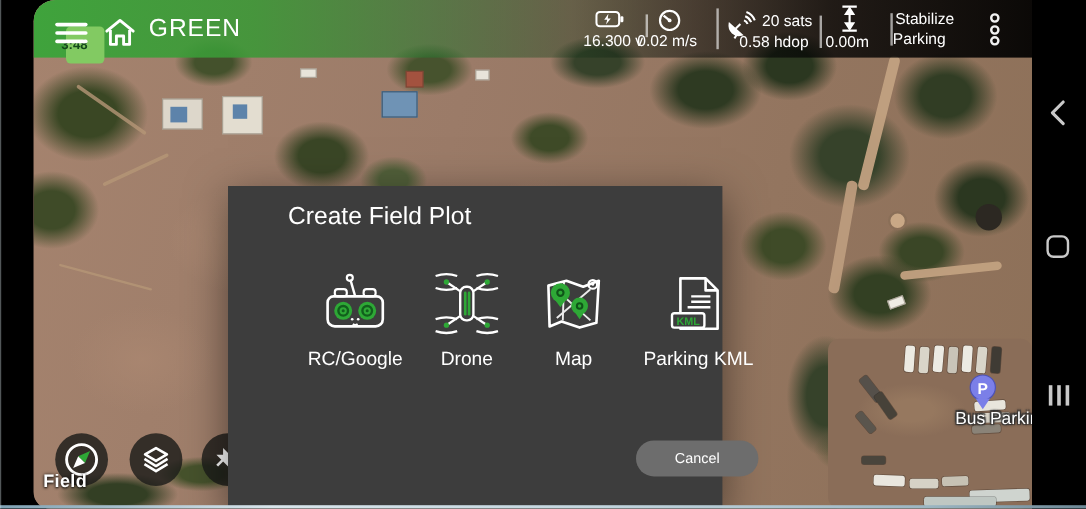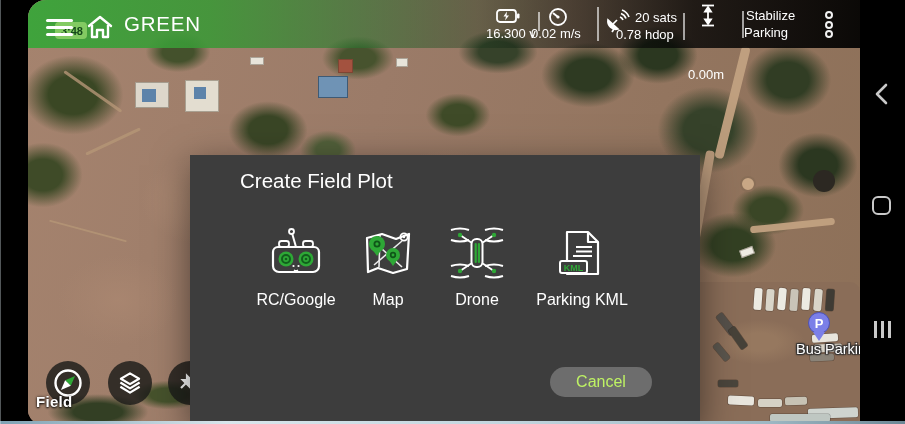--- a/index.html
+++ b/index.html
@@ -51,38 +51,38 @@
   .google{position:absolute;left:8px;top:393px;z-index:6;color:#fff;font-size:15px;font-weight:600;letter-spacing:.3px;
        text-shadow:0 1px 2px rgba(0,0,0,.9),0 0 3px rgba(0,0,0,.7);}
   
   .mapbtn{position:absolute;width:44px;height:44px;border-radius:50%;background:rgba(28,28,26,.82);z-index:5;
        display:flex;align-items:center;justify-content:center;}
   
   .header{position:absolute;left:0;top:0;width:100%;height:48px;z-index:25;
     background:linear-gradient(90deg,#3fa33c 0%,rgba(58,152,54,.88) 22%,rgba(44,116,48,.6) 40%,rgba(22,54,26,.38) 54%,rgba(10,14,10,.55) 66%,rgba(4,4,4,.8) 80%,rgba(0,0,0,.92) 100%);}
   .burger{position:absolute;left:18px;top:19px;width:27px;z-index:2;cursor:pointer;}
   .burger span{display:block;width:27px;height:3px;background:#fff;border-radius:2px;margin-bottom:4px;}
-  .tbadge{position:absolute;left:27px;top:22px;width:32px;height:17px;background:#82ca62;border-radius:4px;z-index:1;
-    color:#15491b;font-size:11px;font-weight:bold;display:flex;align-items:center;justify-content:flex-end;padding-right:4px;}
+  .tbadge{position:absolute;left:27px;top:22px;width:32px;height:31px;background:#82ca62;border-radius:4px;z-index:1;
+    color:#15491b;font-size:11px;font-weight:bold;display:flex;align-items:center;justify-content:flex-end;padding-right:14px;}
   .home-ic{position:absolute;left:58px;top:14px;z-index:2;}
   .app-title{position:absolute;left:96px;top:0;height:48px;display:flex;align-items:center;color:#fff;font-size:20.5px;font-weight:500;letter-spacing:.8px;}
   .st{position:absolute;color:#fff;font-size:13px;white-space:nowrap;}
   .stc{text-align:left;}
   .sdiv{position:absolute;width:1.5px;background:rgba(255,255,255,.6);}
   .dots{position:absolute;left:797px;top:11px;display:flex;flex-direction:column;gap:1.5px;cursor:pointer;}
   .dots i{width:8px;height:8px;border:2.6px solid #f1f1f1;border-radius:50%;}
   
-  .dialog{position:absolute;left:162px;top:155px;width:510px;height:269px;background:#3d3d3d;z-index:30;box-shadow:0 10px 34px rgba(0,0,0,.5);}
+  .dialog{position:absolute;left:162px;top:155px;width:412px;height:269px;background:#3d3d3d;z-index:30;box-shadow:0 10px 34px rgba(0,0,0,.5);}
   .dlg-title{position:absolute;left:50px;top:14px;color:#fff;font-size:20.5px;font-weight:500;}
   .opts{position:absolute;left:58px;top:70px;display:flex;}
   .opt{display:flex;flex-direction:column;align-items:center;cursor:pointer;}
   .opt .ic{width:56px;height:56px;}
   .opt .lbl{margin-top:10px;color:#fff;font-size:16px;white-space:nowrap;}
-  .cancel{position:absolute;left:360px;top:212px;width:102px;height:30px;border-radius:15px;background:#6d6d6d;border:none;
-    color:#bef264;font-size:16px;display:flex;align-items:center;justify-content:center;cursor:pointer;}
+  .cancel{position:absolute;left:340px;top:212px;width:102px;height:30px;border-radius:15px;background:#6d6d6d;border:none;
+    color:#ffffff;font-size:12px;display:flex;align-items:center;justify-content:center;cursor:pointer;}
   
   .nav{position:absolute;right:0;top:0;width:45px;height:424px;background:#000;z-index:40;}
   .nav-home{position:absolute;left:12px;top:196px;width:19px;height:19px;border:2.6px solid #c9c9c9;border-radius:6px;cursor:pointer;}
   .nav-recents{position:absolute;left:14px;top:321px;display:flex;gap:4.5px;cursor:pointer;}
   .nav-recents i{display:block;width:2.6px;height:17px;background:#c9c9c9;}
   
   .edge-bottom{position:absolute;left:0;bottom:0;width:100%;height:3px;z-index:60;
     background:linear-gradient(90deg,#7fa2b4,#d9e6ec 25%,#c3d6df 55%,#9db7c3 85%,#6d8896);}
   .edge-left{position:absolute;left:0;top:0;width:1px;height:100%;z-index:60;background:rgba(215,228,233,.38);}
 </style>
@@ -208,33 +208,33 @@
         <g stroke="#fff" fill="none" stroke-width="1.7">
           <path d="M4 12 a8 8 0 0 0 10 9 z" fill="#fff"></path>
           <line x1="9" y1="16" x2="13" y2="12"></line>
           <line x1="10" y1="21" x2="8" y2="24"></line>
           <path d="M16 9 a5 5 0 0 1 3 3"></path>
           <path d="M17 5.5 a8.5 8.5 0 0 1 5 5"></path>
           <path d="M18 2 a12 12 0 0 1 7 7"></path>
         </g>
       </svg>
       <div class="st" style="left:607px;top:10px;">20 sats</div>
-      <div class="st" style="left:588px;top:27px;">0.78 hdop</div>
+      <div class="st" style="left:588px;top:27px;">0.58 hdop</div>
       <div class="sdiv" style="left:655px;top:13px;height:27px;"></div>
 
       <svg class="st" style="left:671px;top:4px;" width="18" height="23" viewBox="0 0 18 23">
         <g stroke="#fff" stroke-width="1.8" fill="#fff">
           <line x1="3" y1="1.5" x2="15" y2="1.5"></line>
           <line x1="3" y1="21.5" x2="15" y2="21.5"></line>
           <line x1="9" y1="3" x2="9" y2="20"></line>
           <polygon points="9,3 12,7.5 6,7.5"></polygon>
           <polygon points="9,20 12,15.5 6,15.5"></polygon>
         </g>
       </svg>
-      <div class="st stc" style="left:660px;top:27px;width:44px;margin-top:40px;">0.00m</div>
+      <div class="st stc" style="left:660px;top:27px;width:44px;">0.00m</div>
       <div class="sdiv" style="left:714px;top:11px;height:27px;"></div>
 
       <div class="st stc" style="left:718px;top:8px;width:64px;">Stabilize</div>
       <div class="st stc" style="left:716px;top:25px;width:68px;">Parking</div>
 
       <div class="dots">
           <i></i>
           <i></i>
           <i></i>
         </div>
@@ -256,44 +256,20 @@
             <circle cx="18" cy="34" r="4" fill="none" stroke="#115e1c" stroke-width="2"></circle>
             <circle cx="18" cy="34" r="1.3" fill="#115e1c"></circle>
             <circle cx="38" cy="34" r="7.5" fill="#2ea836"></circle>
             <circle cx="38" cy="34" r="4" fill="none" stroke="#115e1c" stroke-width="2"></circle>
             <circle cx="38" cy="34" r="1.3" fill="#115e1c"></circle>
             <circle cx="25.5" cy="41" r="1.1" fill="#fff"></circle>
             <circle cx="30.5" cy="41" r="1.1" fill="#fff"></circle>
             <path d="M26 45 q2 1.6 4 0" fill="none" stroke="#fff" stroke-width="1.4"></path>
           </svg>
           <div class="lbl">RC/Google</div>
-        </div>
-
-        <div class="opt" style="width:88px;">
-          <svg class="ic" viewBox="0 0 56 56">
-            <path d="M7 13 L22 9 L36 14 L49 9 L47 44 L33 48 L18 43 L8 47 Z" fill="none" stroke="#fff" stroke-width="2.2" stroke-linejoin="round"></path>
-            <g stroke="#fff" stroke-width="1.6" fill="none" opacity=".9">
-              <line x1="12" y1="15" x2="42" y2="42"></line>
-              <line x1="42" y1="16" x2="14" y2="40"></line>
-              <line x1="20" y1="10" x2="19" y2="42"></line>
-            </g>
-            <circle cx="44" cy="12" r="3.6" fill="none" stroke="#fff" stroke-width="1.8"></circle>
-            <circle cx="44" cy="12" r="1.2" fill="#fff"></circle>
-            <g>
-              <circle cx="17" cy="19" r="8" fill="#2ea836"></circle>
-              <polygon points="10.5,22 23.5,22 17,31" fill="#2ea836"></polygon>
-              <circle cx="17" cy="19" r="2.6" fill="none" stroke="#0f5518" stroke-width="1.8"></circle>
-            </g>
-            <g>
-              <circle cx="33" cy="30" r="7" fill="#2ea836"></circle>
-              <polygon points="27.5,33 38.5,33 33,41" fill="#2ea836"></polygon>
-              <circle cx="33" cy="30" r="2.3" fill="none" stroke="#0f5518" stroke-width="1.7"></circle>
-            </g>
-          </svg>
-          <div class="lbl">Map</div>
         </div>
 
         <div class="opt" style="width:90px;">
           <svg class="ic" viewBox="0 0 56 56">
             <g stroke="#fff" stroke-width="1.9" fill="none">
               <line x1="23" y1="18" x2="11" y2="10"></line>
                 <line x1="33" y1="18" x2="45" y2="10"></line>
               <line x1="23" y1="38" x2="11" y2="46"></line>
                 <line x1="33" y1="38" x2="45" y2="46"></line>
               <path d="M2 5 q9 -3 18 0"></path>
@@ -309,20 +285,44 @@
             <circle cx="45" cy="10" r="2.2" fill="#2ea836"></circle>
             <circle cx="11" cy="46" r="2.2" fill="#2ea836"></circle>
             <circle cx="45" cy="46" r="2.2" fill="#2ea836"></circle>
             <rect x="22.5" y="14" width="11" height="28" rx="5" fill="none" stroke="#fff" stroke-width="2"></rect>
             <rect x="25.6" y="18" width="2.2" height="20" rx="1.1" fill="#2ea836"></rect>
             <rect x="28.8" y="18" width="2.2" height="20" rx="1.1" fill="#2ea836"></rect>
           </svg>
           <div class="lbl">Drone</div>
         </div>
 
+        <div class="opt" style="width:88px;">
+          <svg class="ic" viewBox="0 0 56 56">
+            <path d="M7 13 L22 9 L36 14 L49 9 L47 44 L33 48 L18 43 L8 47 Z" fill="none" stroke="#fff" stroke-width="2.2" stroke-linejoin="round"></path>
+            <g stroke="#fff" stroke-width="1.6" fill="none" opacity=".9">
+              <line x1="12" y1="15" x2="42" y2="42"></line>
+              <line x1="42" y1="16" x2="14" y2="40"></line>
+              <line x1="20" y1="10" x2="19" y2="42"></line>
+            </g>
+            <circle cx="44" cy="12" r="3.6" fill="none" stroke="#fff" stroke-width="1.8"></circle>
+            <circle cx="44" cy="12" r="1.2" fill="#fff"></circle>
+            <g>
+              <circle cx="17" cy="19" r="8" fill="#2ea836"></circle>
+              <polygon points="10.5,22 23.5,22 17,31" fill="#2ea836"></polygon>
+              <circle cx="17" cy="19" r="2.6" fill="none" stroke="#0f5518" stroke-width="1.8"></circle>
+            </g>
+            <g>
+              <circle cx="33" cy="30" r="7" fill="#2ea836"></circle>
+              <polygon points="27.5,33 38.5,33 33,41" fill="#2ea836"></polygon>
+              <circle cx="33" cy="30" r="2.3" fill="none" stroke="#0f5518" stroke-width="1.7"></circle>
+            </g>
+          </svg>
+          <div class="lbl">Map</div>
+        </div>
+
         <div class="opt" style="width:120px;">
           <svg class="ic" viewBox="0 0 56 56">
             <path d="M13 7 h21 l10 10 v32 h-31 z" fill="none" stroke="#fff" stroke-width="2.2" stroke-linejoin="round"></path>
             <polyline points="34,7 34,17 44,17" fill="none" stroke="#fff" stroke-width="2.2" stroke-linejoin="round"></polyline>
             <line x1="22" y1="22" x2="38" y2="22" stroke="#fff" stroke-width="2"></line>
             <line x1="22" y1="26.5" x2="38" y2="26.5" stroke="#fff" stroke-width="2"></line>
             <line x1="19" y1="31" x2="38" y2="31" stroke="#fff" stroke-width="2"></line>
             <rect x="6" y="36" width="27" height="12" rx="2" fill="#3d3d3d" stroke="#fff" stroke-width="2"></rect>
             <text x="19.5" y="45.5" text-anchor="middle" font-size="9" font-weight="bold" fill="#2ea836">KML</text>
           </svg>

